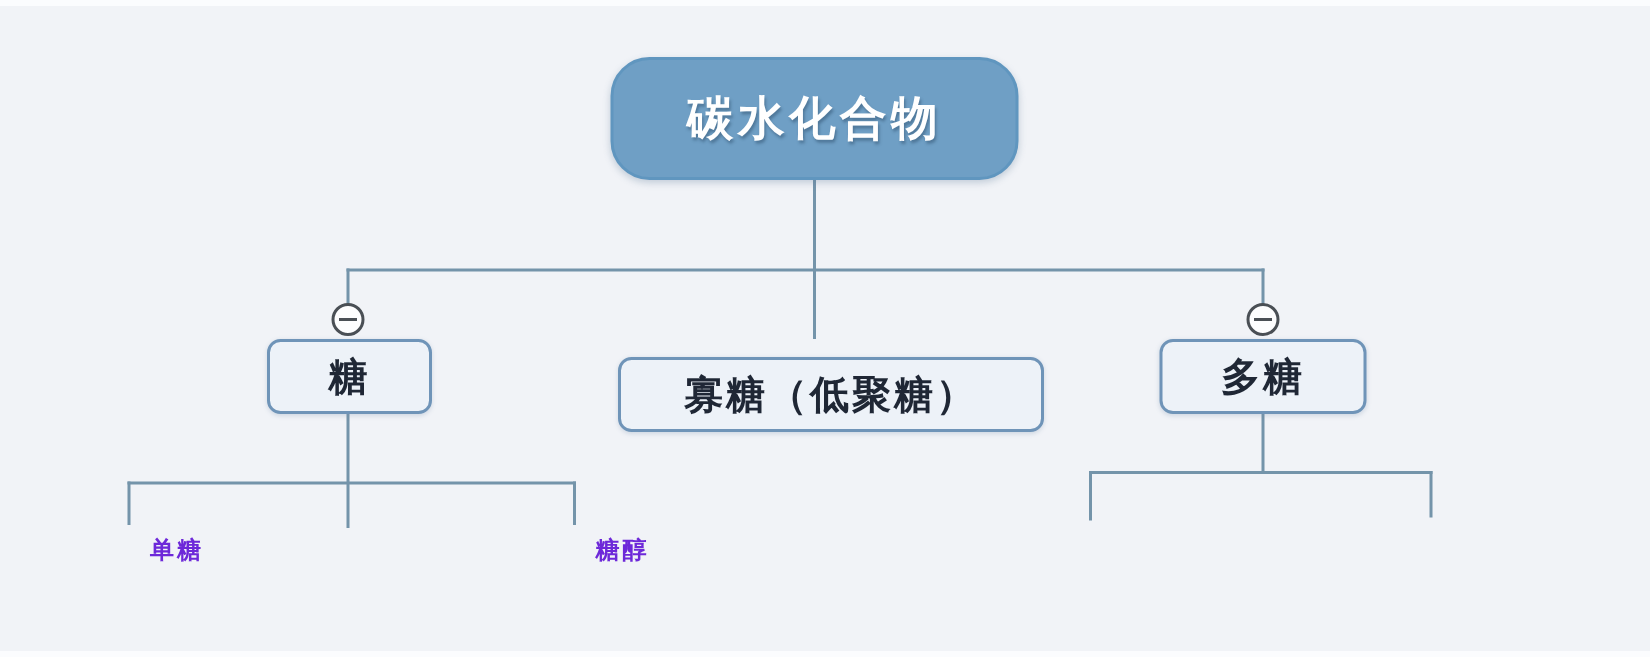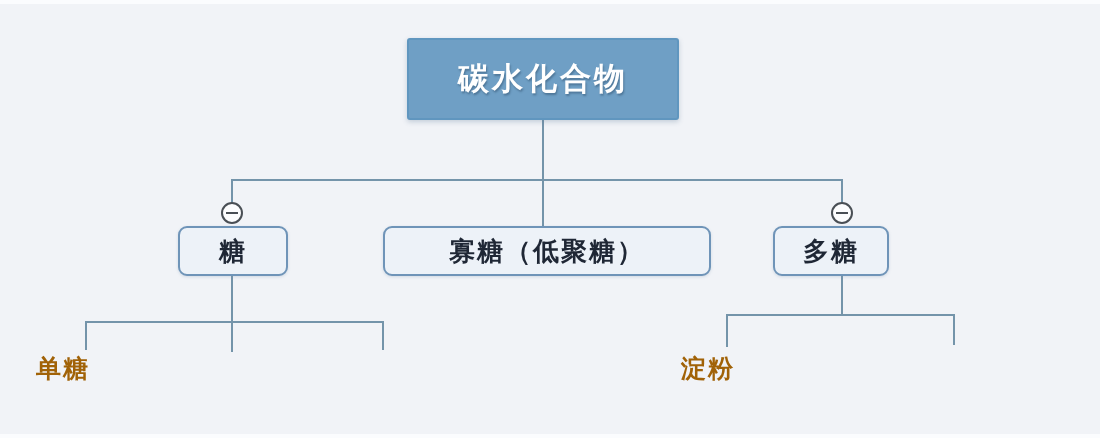--- a/index.html
+++ b/index.html
@@ -28,21 +28,21 @@
   .vline { width: 2px; }
   .hline { height: 2px; }
 
   
   .root-node {
     position: absolute;
     left: 407px; top: 38px;
     width: 272px; height: 82px;
     background: #6f9fc5;
     border: 2px solid #6096bf;
-    border-radius: 3px;
+    border-radius: 26px;
     box-sizing: border-box;
     display: flex; align-items: center; justify-content: center;
     box-shadow: 0 2px 5px rgba(90,120,150,0.30);
     cursor: pointer;
   }
   .root-node .label {
     color: #ffffff;
     font-size: 31px;
     font-weight: bold;
     letter-spacing: 3px;
@@ -63,22 +63,22 @@
     cursor: pointer;
   }
   .branch-node .label {
     color: #1f2735;
     font-size: 26px;
     font-weight: bold;
     letter-spacing: 2px;
     white-space: nowrap;
   }
   .node-sugar { left: 178px; width: 110px; }
-  .node-oligo { left: 383px; width: 328px; }
-  .node-poly  { left: 773px; width: 116px; }
+  .node-oligo { left: 412px; width: 284px; margin-top: 12px; }
+  .node-poly  { left: 773px; width: 138px; }
 
   
   .collapse-icon {
     position: absolute;
     width: 22px; height: 22px;
     border: 2px solid #4a4f55;
     border-radius: 50%;
     background: #fdfdfe;
     box-sizing: border-box;
     top: 202px;
@@ -91,23 +91,23 @@
     background: #4a4f55;
   }
   .collapse-left  { left: 221px; }
   .collapse-right { left: 831px; }
 
   
   .leaf-node {
     position: absolute;
     top: 352px; height: 32px;
     line-height: 32px;
-    text-align: left;
-    color: #a16207;
-    font-size: 25px;
+    text-align: right;
+    color: #6d28d9;
+    font-size: 16px;
     font-weight: bold;
     letter-spacing: 2px;
     white-space: nowrap;
     cursor: pointer;
   }
   .leaf-mono   { left: 36px;  width: 100px; }
   .leaf-di     { left: 182px; width: 100px; }
   .leaf-alc    { left: 333px; width: 100px; }
   .leaf-starch { left: 681px; width: 100px; }
   .leaf-cell   { left: 847px; width: 220px; }
@@ -150,14 +150,14 @@
     <span class="label">糖</span>
   </div>
   <div class="branch-node node-oligo">
     <span class="label">寡糖（低聚糖）</span>
   </div>
   <div class="branch-node node-poly">
     <span class="label">多糖</span>
   </div>
 
   <div class="leaf-node leaf-mono">单糖</div>
-  <div class="leaf-node leaf-starch">淀粉</div>
+  <div class="leaf-node leaf-alc">糖醇</div>
 </div>
 
 </body></html>

